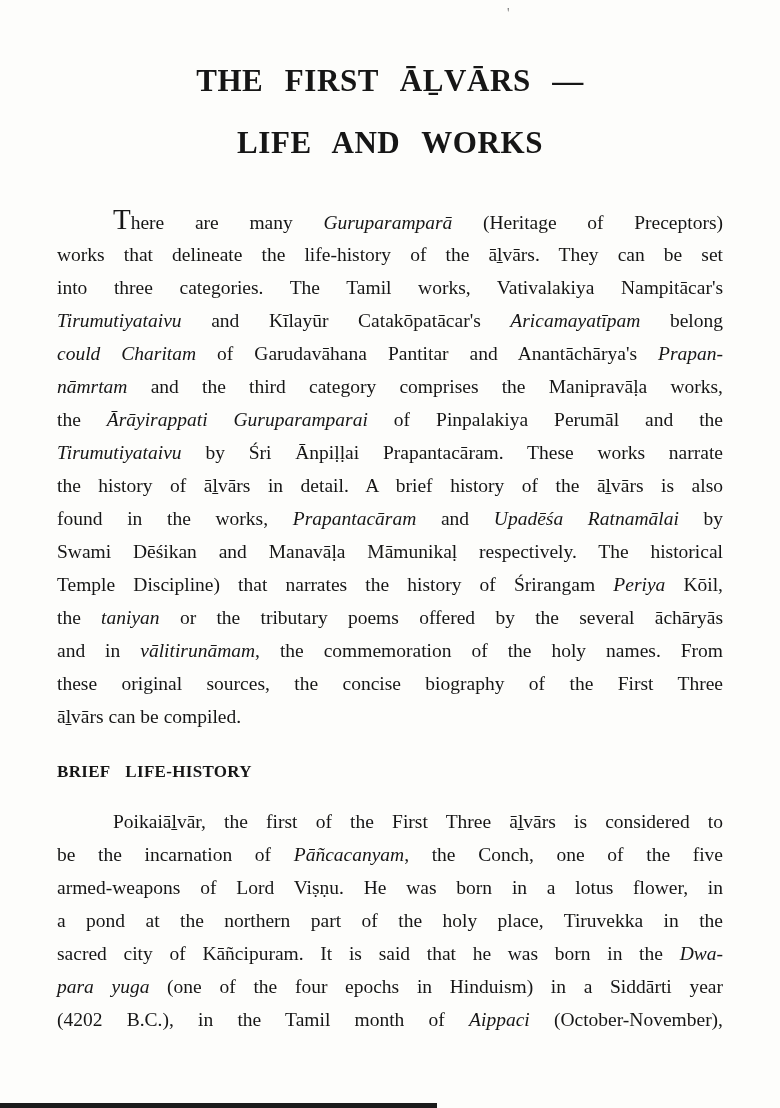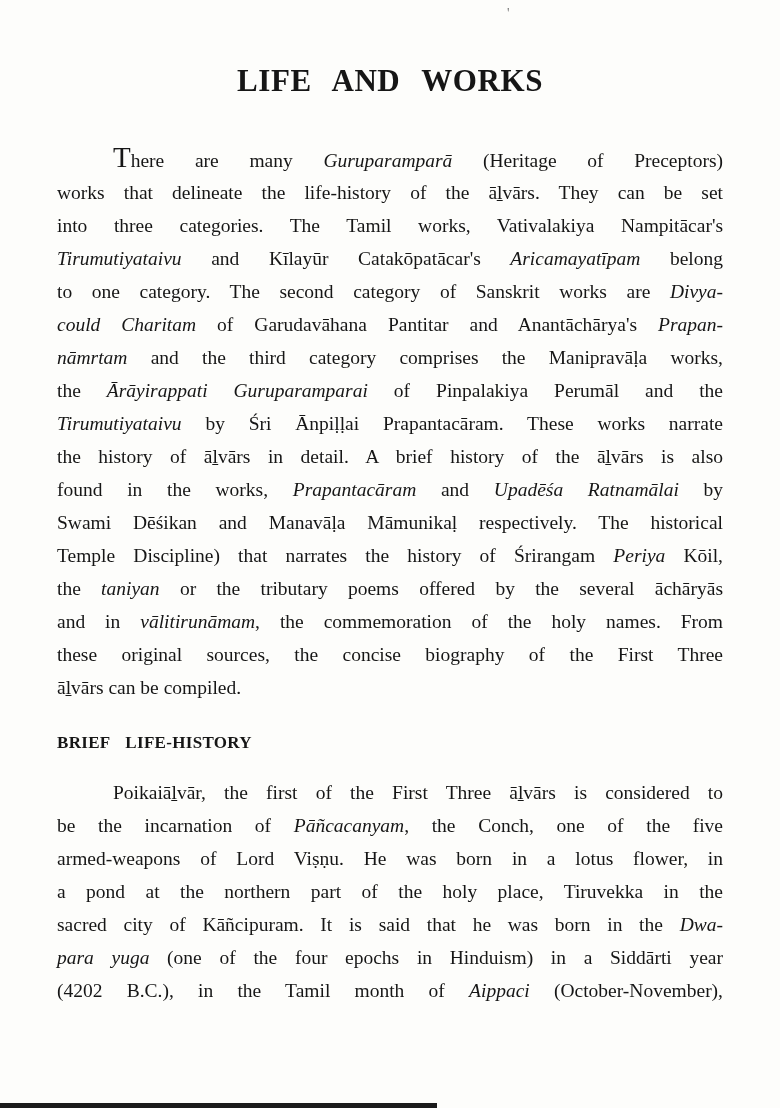--- a/index.html
+++ b/index.html
@@ -64,29 +64,29 @@
     height: 5px;
     background: #1b1b1b;
   }
 </style>
 </head>
 <body>
 
 <div class="page">
   <div class="artifact">'</div>
   <div class="title">
+    <div>THE FIRST ĀḺVĀRS —</div>
     <div>LIFE AND WORKS</div>
   </div>
   <div class="body" id="content-root">
       <div class="para">
         <div class="line first"><span class="big">T</span><span>here are many </span><span class="i">Guruparamparā</span><span> (Heritage of Preceptors)</span></div>
         <div class="line"><span>works that delineate the life-history of the āḻvārs. They can be set</span></div>
         <div class="line"><span>into three categories. The Tamil works, Vativalakiya Nampitācar's</span></div>
         <div class="line"><span class="i">Tirumutiyataivu</span><span> and Kīlayūr Catakōpatācar's </span><span class="i">Aricamayatīpam</span><span> belong</span></div>
-        <div class="line"><span>to one category. The second category of Sanskrit works are </span><span class="i">Divya-</span></div>
         <div class="line"><span class="i">could Charitam</span><span> of Garudavāhana Pantitar and Anantāchārya's </span><span class="i">Prapan-</span></div>
         <div class="line"><span class="i">nāmrtam</span><span> and the third category comprises the Manipravāḷa works,</span></div>
         <div class="line"><span>the </span><span class="i">Ārāyirappati Guruparamparai</span><span> of Pinpalakiya Perumāl and the</span></div>
         <div class="line"><span class="i">Tirumutiyataivu</span><span> by Śri Ānpiḷḷai Prapantacāram. These works narrate</span></div>
         <div class="line"><span>the history of āḻvārs in detail. A brief history of the āḻvārs is also</span></div>
         <div class="line"><span>found in the works, </span><span class="i">Prapantacāram</span><span> and </span><span class="i">Upadēśa Ratnamālai</span><span> by</span></div>
         <div class="line"><span>Swami Dēśikan and Manavāḷa Māmunikaḷ respectively. The historical</span></div>
         <div class="line"><span>Temple Discipline) that narrates the history of Śrirangam </span><span class="i">Periya</span><span> Kōil,</span></div>
         <div class="line"><span>the </span><span class="i">taniyan</span><span> or the tributary poems offered by the several āchāryās</span></div>
         <div class="line"><span>and in </span><span class="i">vālitirunāmam</span><span>, the commemoration of the holy names. From</span></div>

